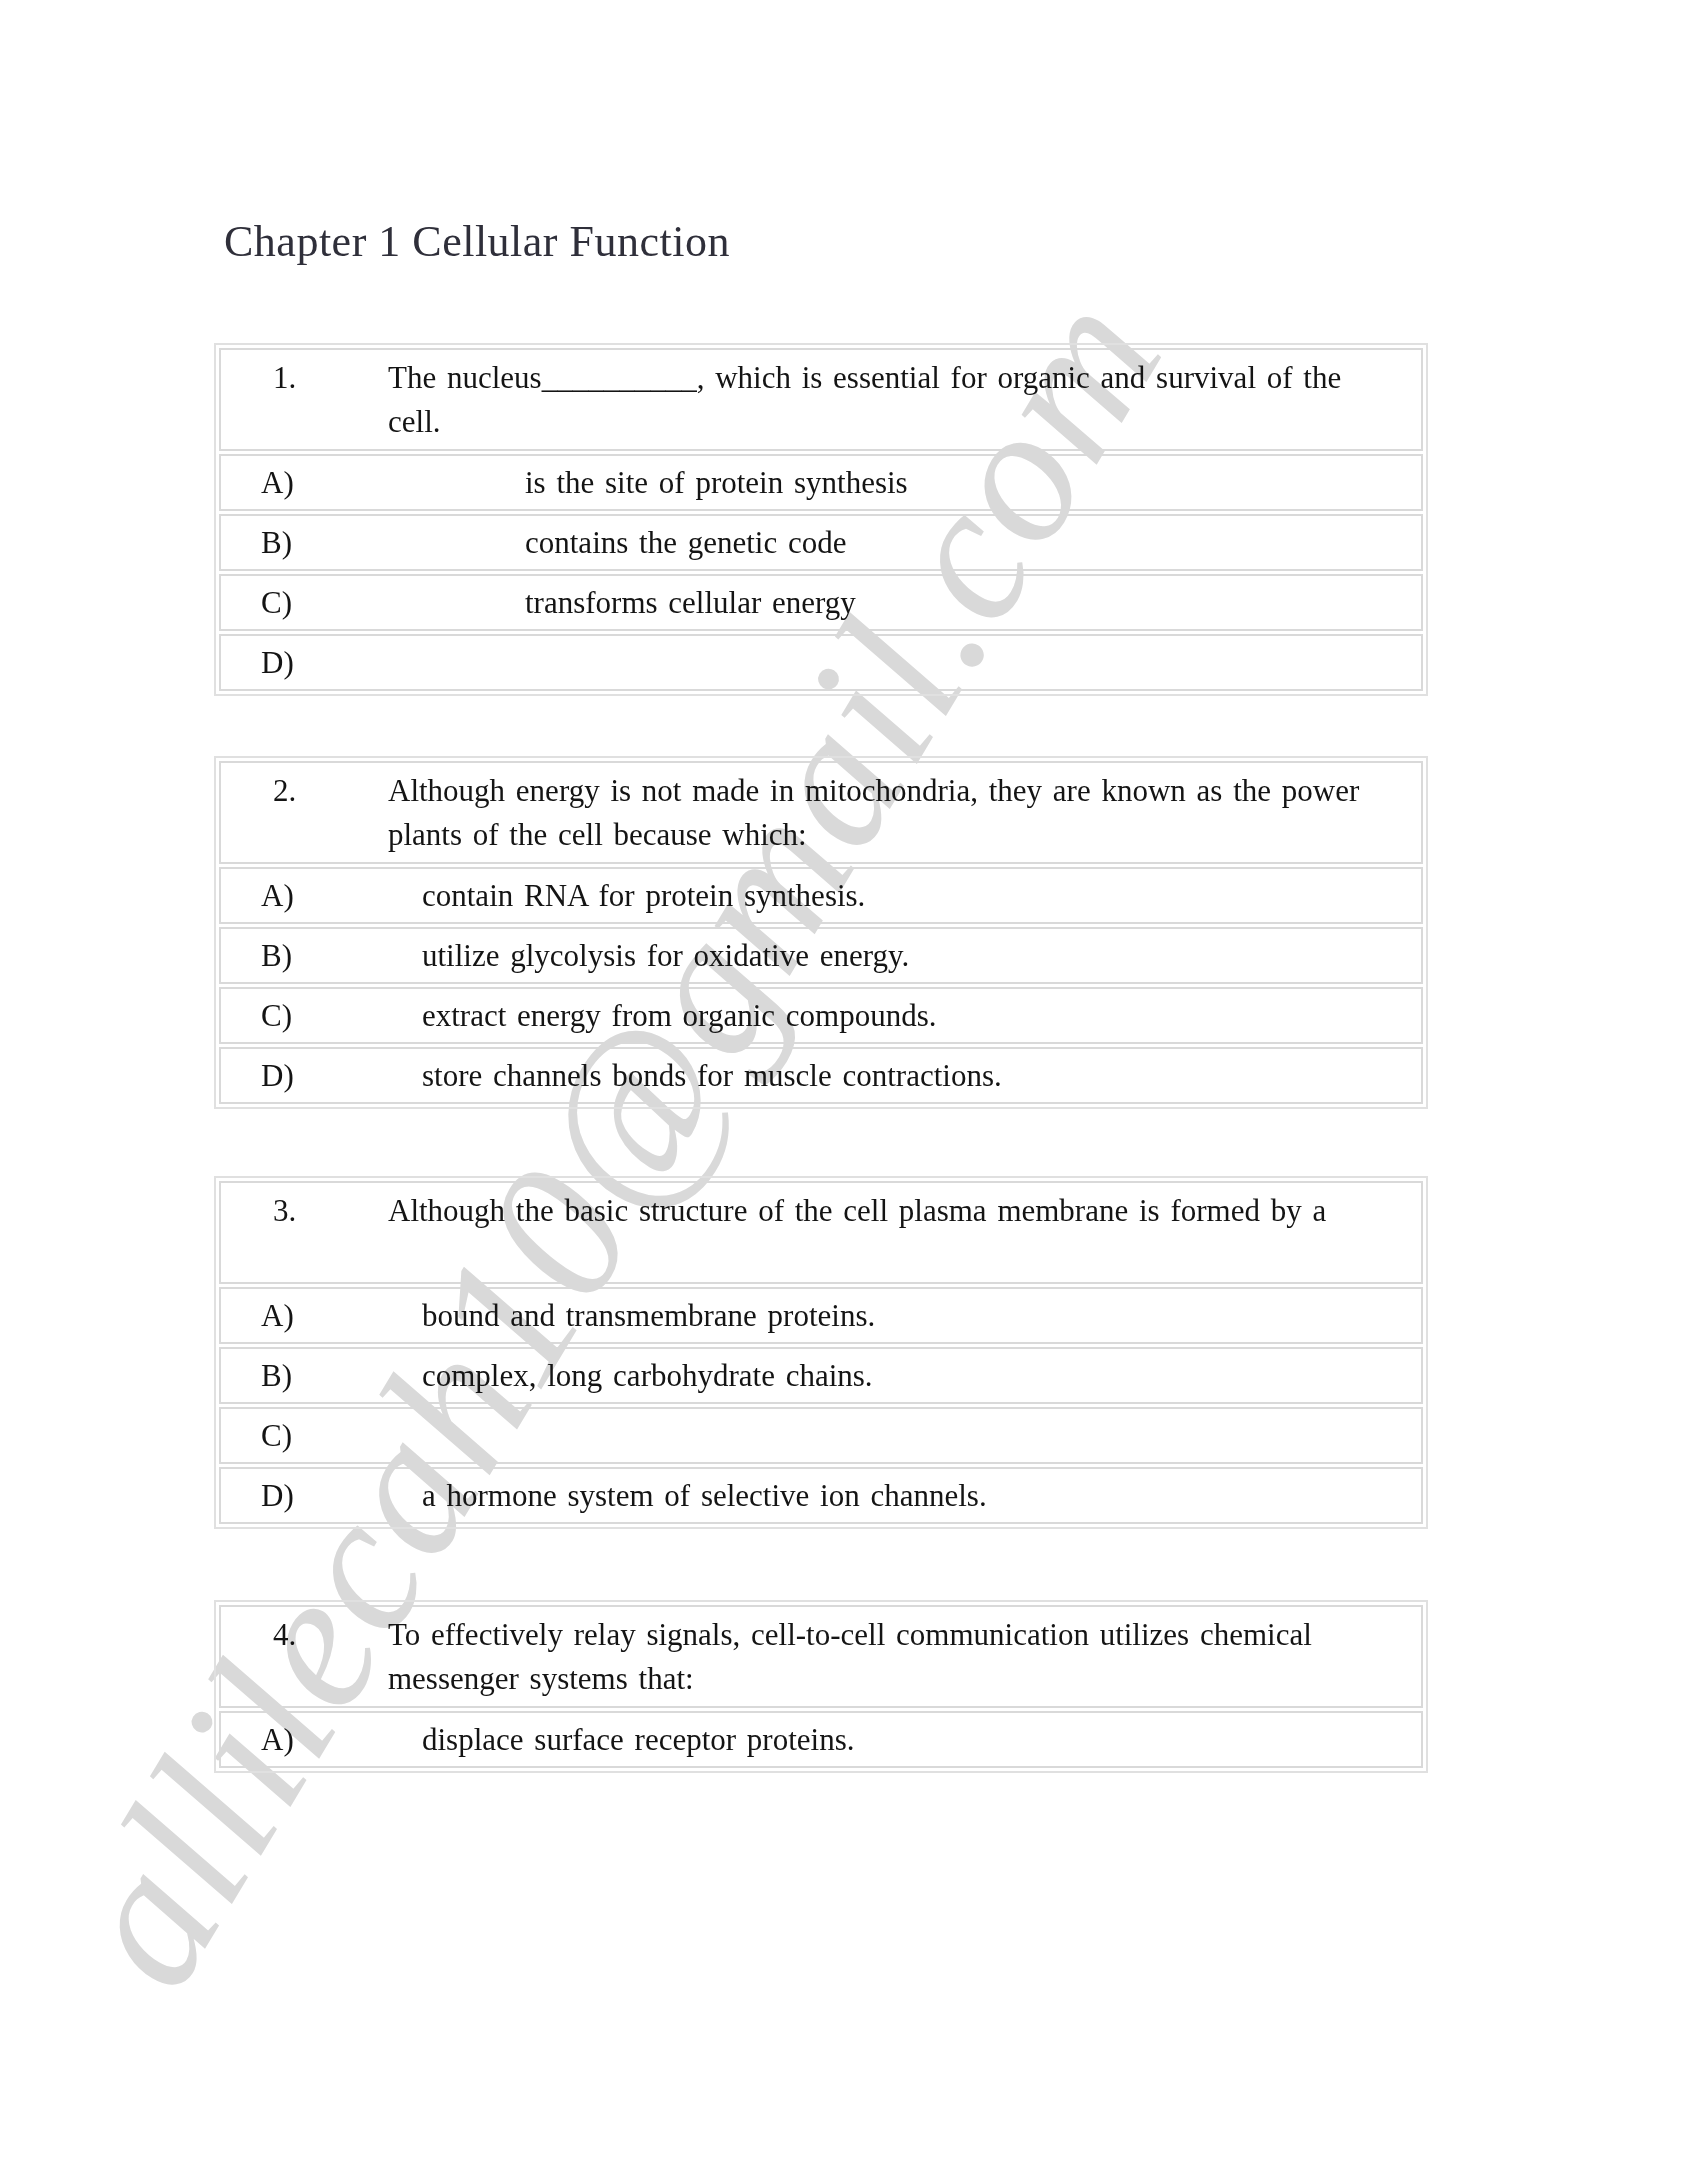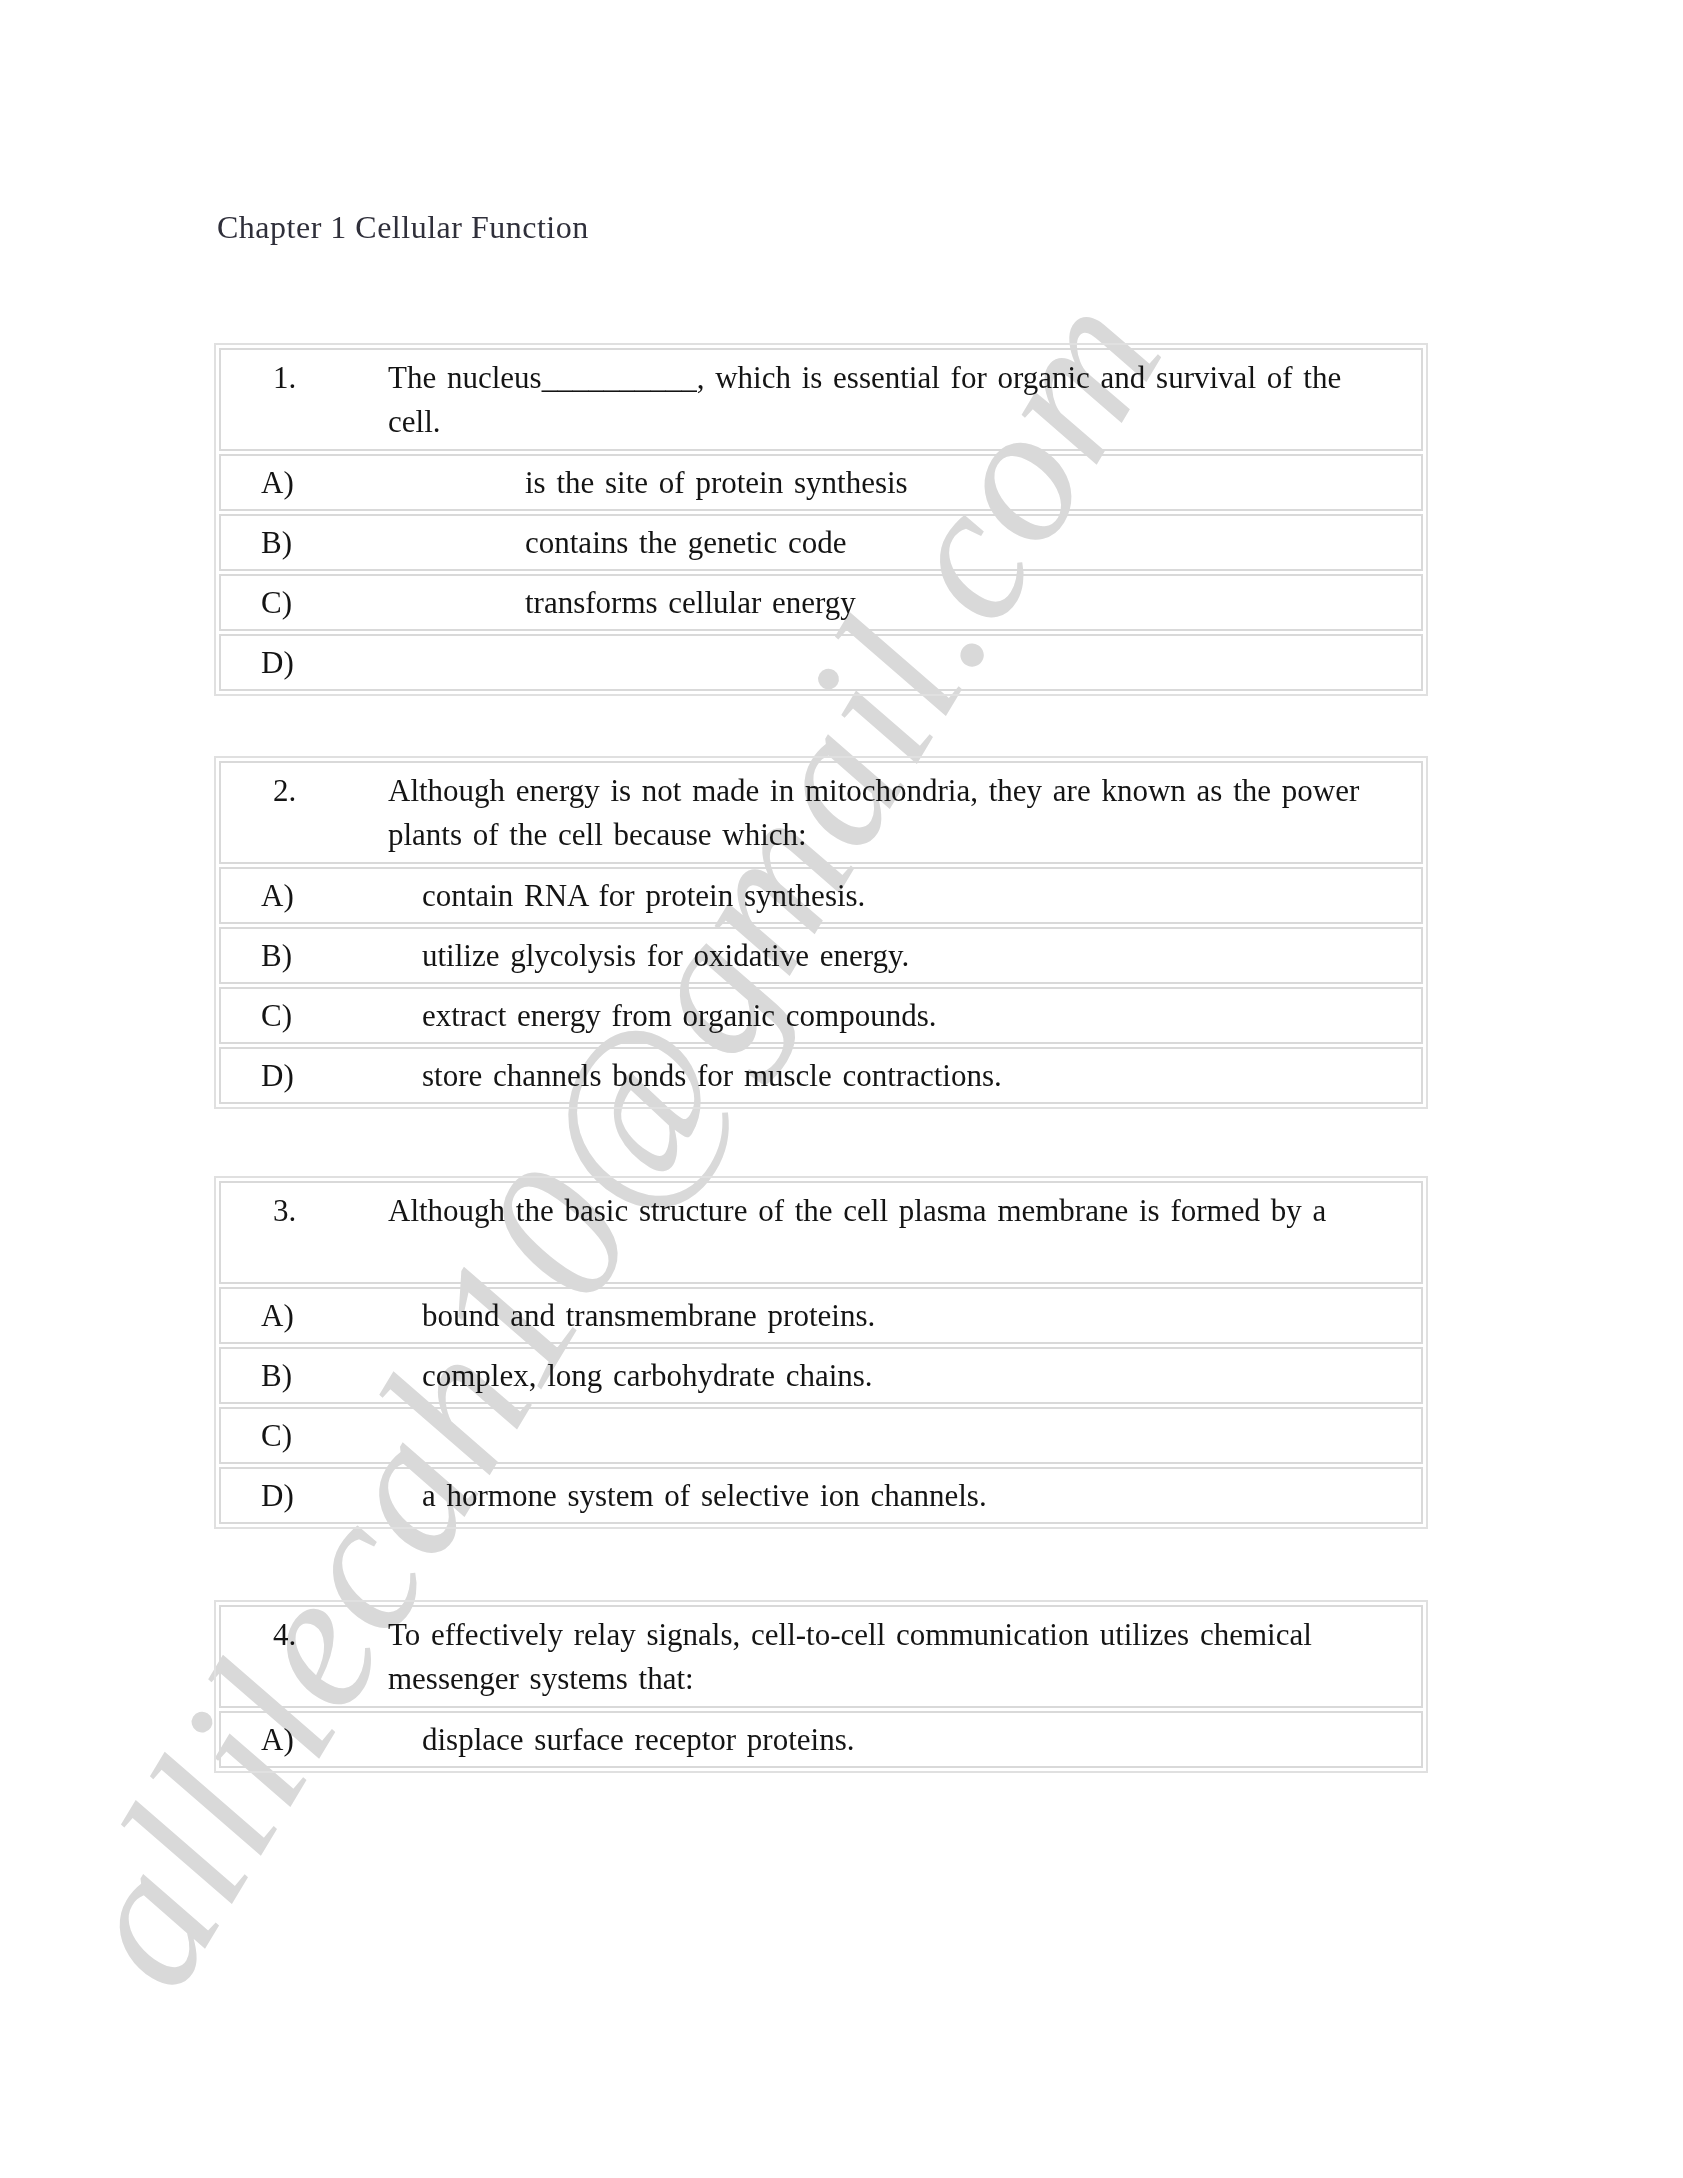--- a/index.html
+++ b/index.html
@@ -22,26 +22,26 @@
     white-space:nowrap;
     color:#d9d9d9;
     z-index:0;
     letter-spacing:2px;
     user-select:none;
   }
   .page-title{
     position:absolute;
     left:208px;
     top:200px;
-    font-size:32px;
+    font-size:44px;
     font-weight:400;
     color:#2f2f3a;
     letter-spacing:0.5px;
     z-index:2;
-    margin:9px;
+    margin:16px;
   }
   .qbox{
     position:absolute;
     left:214px;
     width:1214px;
     border:2px solid #e0e0e0;
     background:transparent;
     z-index:1;
     box-sizing:border-box;
   }

